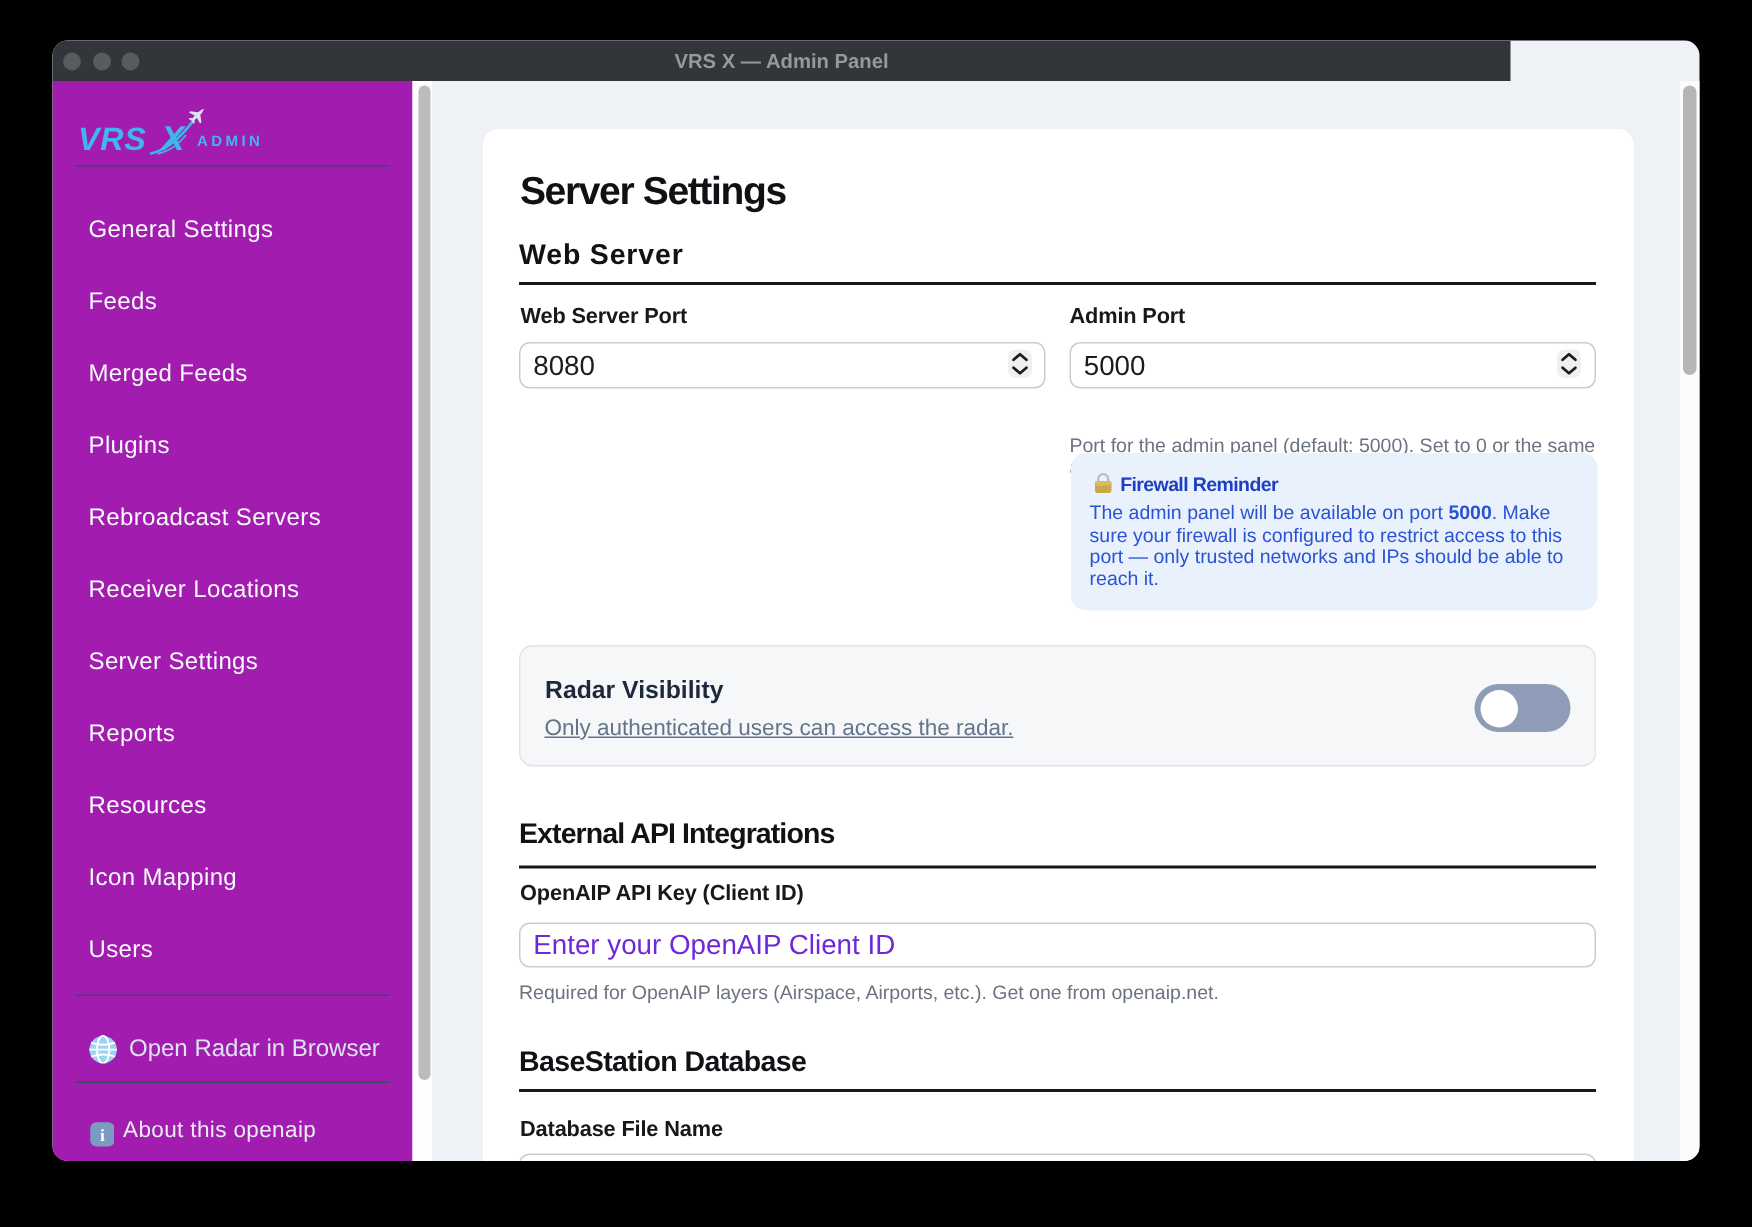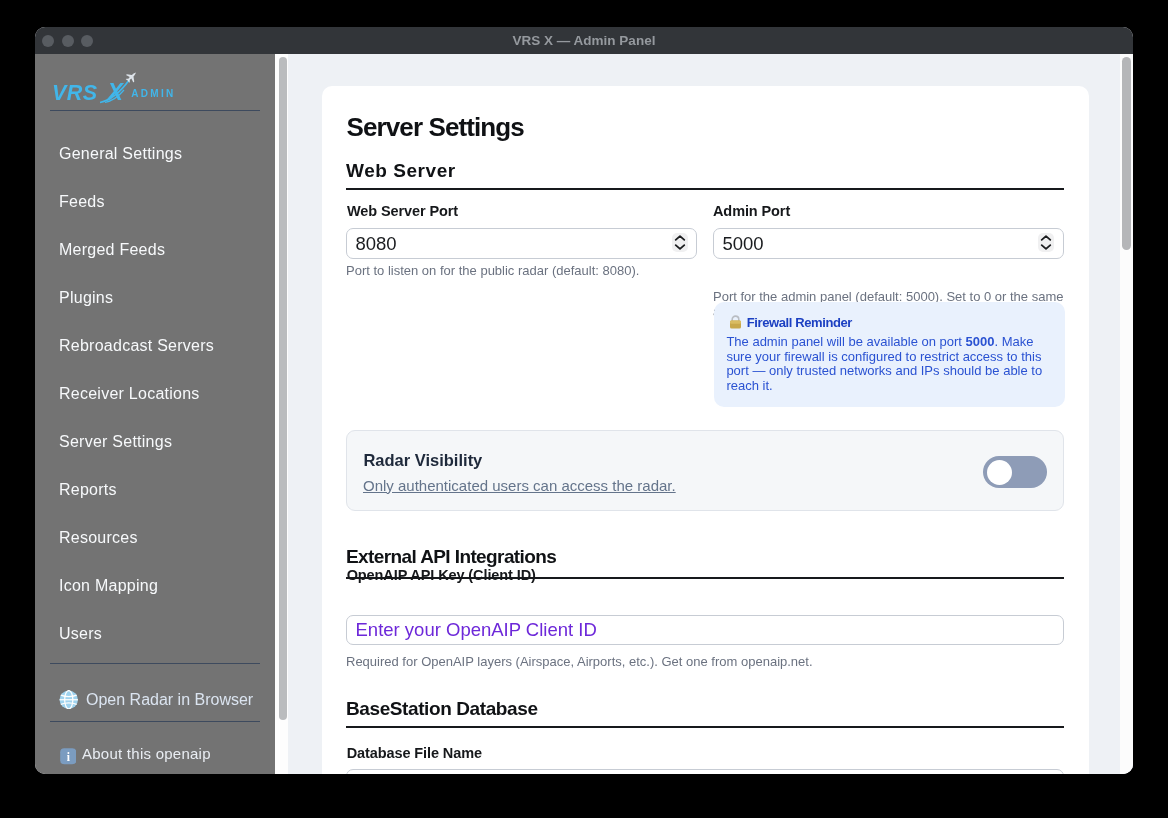--- a/index.html
+++ b/index.html
@@ -3,29 +3,29 @@
 <meta charset="utf-8">
 <style>
   * { margin:0; padding:0; box-sizing:border-box; }
   html,body { width:1168px; height:818px; background:#000; overflow:hidden; }
   body { font-family:"Liberation Sans", sans-serif; }
   #win {
     position:absolute; left:35px; top:27px; width:1098px; height:747px;
     border-radius:10px; overflow:hidden; background:#eef1f5;
   }
   #titlebar {
-    position:absolute; left:0; top:0; width:1098px; height:27px; background:#323539;
+    position:absolute; left:0; top:0; width:972px; height:27px; background:#323539;
   }
   .dot { position:absolute; top:7.6px; width:12.2px; height:12.2px; border-radius:50%; background:#585c61; }
   #title {
     position:absolute; left:0; right:0; top:0; height:27px; line-height:28px;
     text-align:center; color:#95999e; font-size:13.5px; font-weight:bold; letter-spacing:0px;
   }
   #sidebar {
-    position:absolute; left:0; top:27px; width:240px; height:720px; background:#737373;
+    position:absolute; left:0; top:27px; width:240px; height:720px; background:#a21caf;
   }
   .sdiv { position:absolute; left:15px; width:210px; height:1px; background:#3d4a5e; }
   .mitem { position:absolute; left:24px; color:#f7f9fb; font-size:16px; line-height:20px; white-space:nowrap; letter-spacing:0.25px; }
   #sscroll { position:absolute; left:240px; top:27px; width:13px; height:720px; background:#fdfdfd; }
   #sthumb { position:absolute; left:244.3px; top:29.6px; width:7.3px; height:663px; border-radius:4px; background:#babcbe; }
   #content { position:absolute; left:253px; top:27px; width:845px; height:720px; background:#eef1f5; }
   #rscroll { position:absolute; left:1084.5px; top:27px; width:13.5px; height:720px; background:#fcfcfc; }
   #rthumb { position:absolute; left:1086.5px; top:29.6px; width:9.5px; height:193px; border-radius:4.7px; background:#b5b6b8; }
   #card { position:absolute; left:286.5px; top:59px; width:767px; height:688px; background:#fff; border-radius:10px 10px 0 0; }
   .abs { position:absolute; white-space:nowrap; }
@@ -76,21 +76,20 @@
   </div>
   <div class="input" style="left:677.5px; top:201px; width:351px;"></div>
   <div class="abs itext" style="left:687.5px; top:206.7px;">5000</div>
   <div class="stepper" style="left:1003.3px; top:206.4px;">
     <svg width="16" height="19" viewBox="0 0 16 19">
       <path d="M3.7 6.9 L8 3.1 L12.3 6.9" fill="none" stroke="#1b1d1f" stroke-width="1.8" stroke-linecap="round" stroke-linejoin="round"></path>
       <path d="M3.7 12.1 L8 15.9 L12.3 12.1" fill="none" stroke="#1b1d1f" stroke-width="1.8" stroke-linecap="round" stroke-linejoin="round"></path>
     </svg>
   </div>
 
-  <div class="abs help" style="left:311px; top:236.5px;">Port to listen on for the public radar (default: 8080).</div>
   <div class="abs help" style="left:678px; top:234px; width:356px; white-space:normal;margin-top:29px;">Port for the admin panel (default: 5000). Set to 0 or the same as Web Server Port to share ports.</div>
 
   <div id="fwbox">
     <div class="abs" style="left:15px; top:13px; width:13px; height:14px;">
       <svg width="13" height="14" viewBox="0 0 13 14">
         <path d="M3.2 6 V4.4 a3.3 3.3 0 0 1 6.6 0 V6" fill="none" stroke="#b9bdc3" stroke-width="1.6"></path>
         <rect x="1" y="5.6" width="11" height="8" rx="1.6" fill="#c8a84b"></rect>
         <rect x="1" y="5.6" width="11" height="3.2" rx="1.4" fill="#d9bc62"></rect>
       </svg>
     </div>
@@ -101,21 +100,21 @@
   <div id="radarcard">
     <div class="abs rtitle" style="left:16px; top:21px;">Radar Visibility</div>
     <div class="abs rsub" style="left:15.6px; top:46.5px;text-decoration:underline;">Only authenticated users can access the radar.</div>
   </div>
   <div id="toggle">
       <div id="knob"></div>
     </div>
 
   <div class="abs h2" style="left:311px; top:520px; letter-spacing:-0.6px;">External API Integrations</div>
   <div class="hr2" style="top:549.5px;"></div>
-  <div class="abs lbl" style="left:311.7px; top:541px;">OpenAIP API Key (Client ID)</div>
+  <div class="abs lbl" style="left:311.7px; top:562px;">OpenAIP API Key (Client ID)</div>
   <div class="input" style="left:310.5px; top:587.5px; width:718px;"></div>
   <div class="abs itext ph" style="left:320.5px; top:593px;">Enter your OpenAIP Client ID</div>
   <div class="abs help" style="left:311px; top:628px;">Required for OpenAIP layers (Airspace, Airports, etc.). Get one from openaip.net.</div>
 
   <div class="abs h2" style="left:311px; top:672.3px; letter-spacing:-0.4px;">BaseStation Database</div>
   <div class="hr2" style="top:698.5px;"></div>
   <div class="abs lbl" style="left:311.7px; top:719px;">Database File Name</div>
   <div class="input" style="left:310.5px; top:741.7px; width:718px;"></div>
 
   <div id="sidebar">

